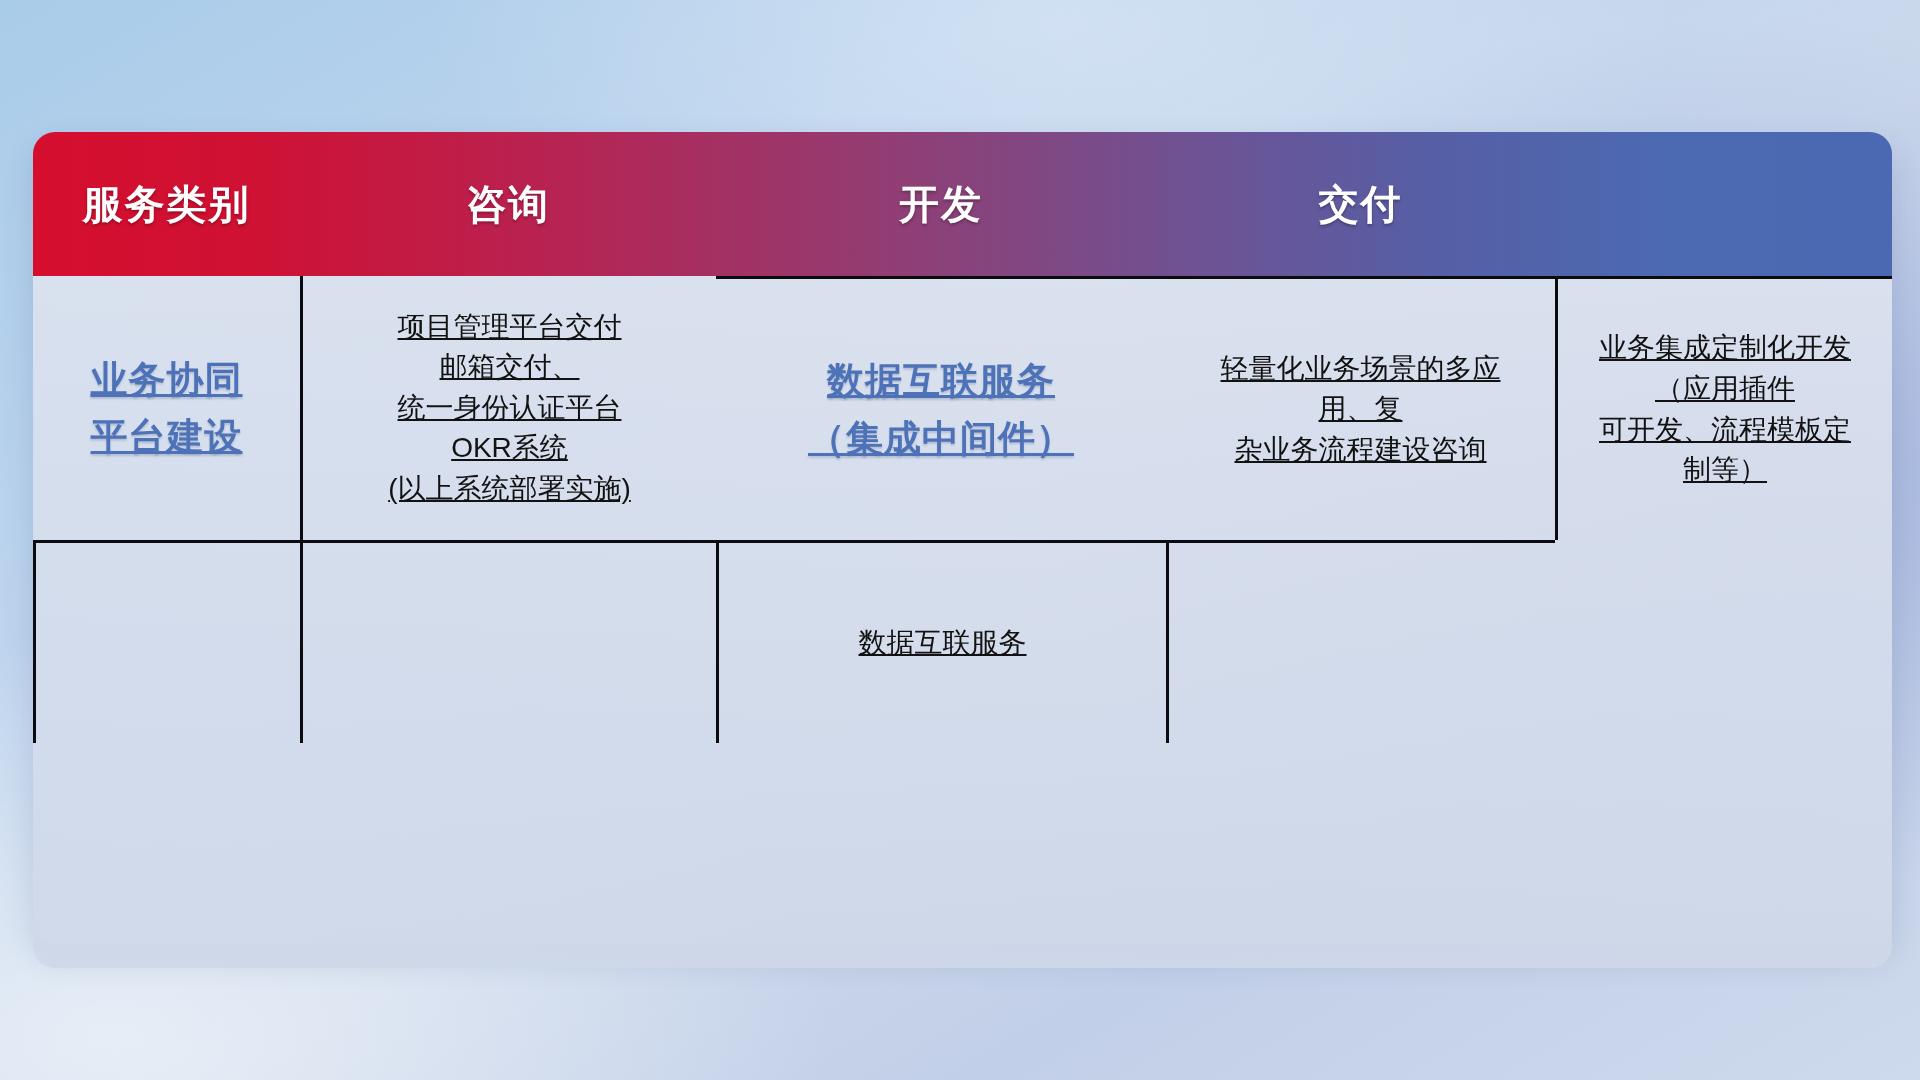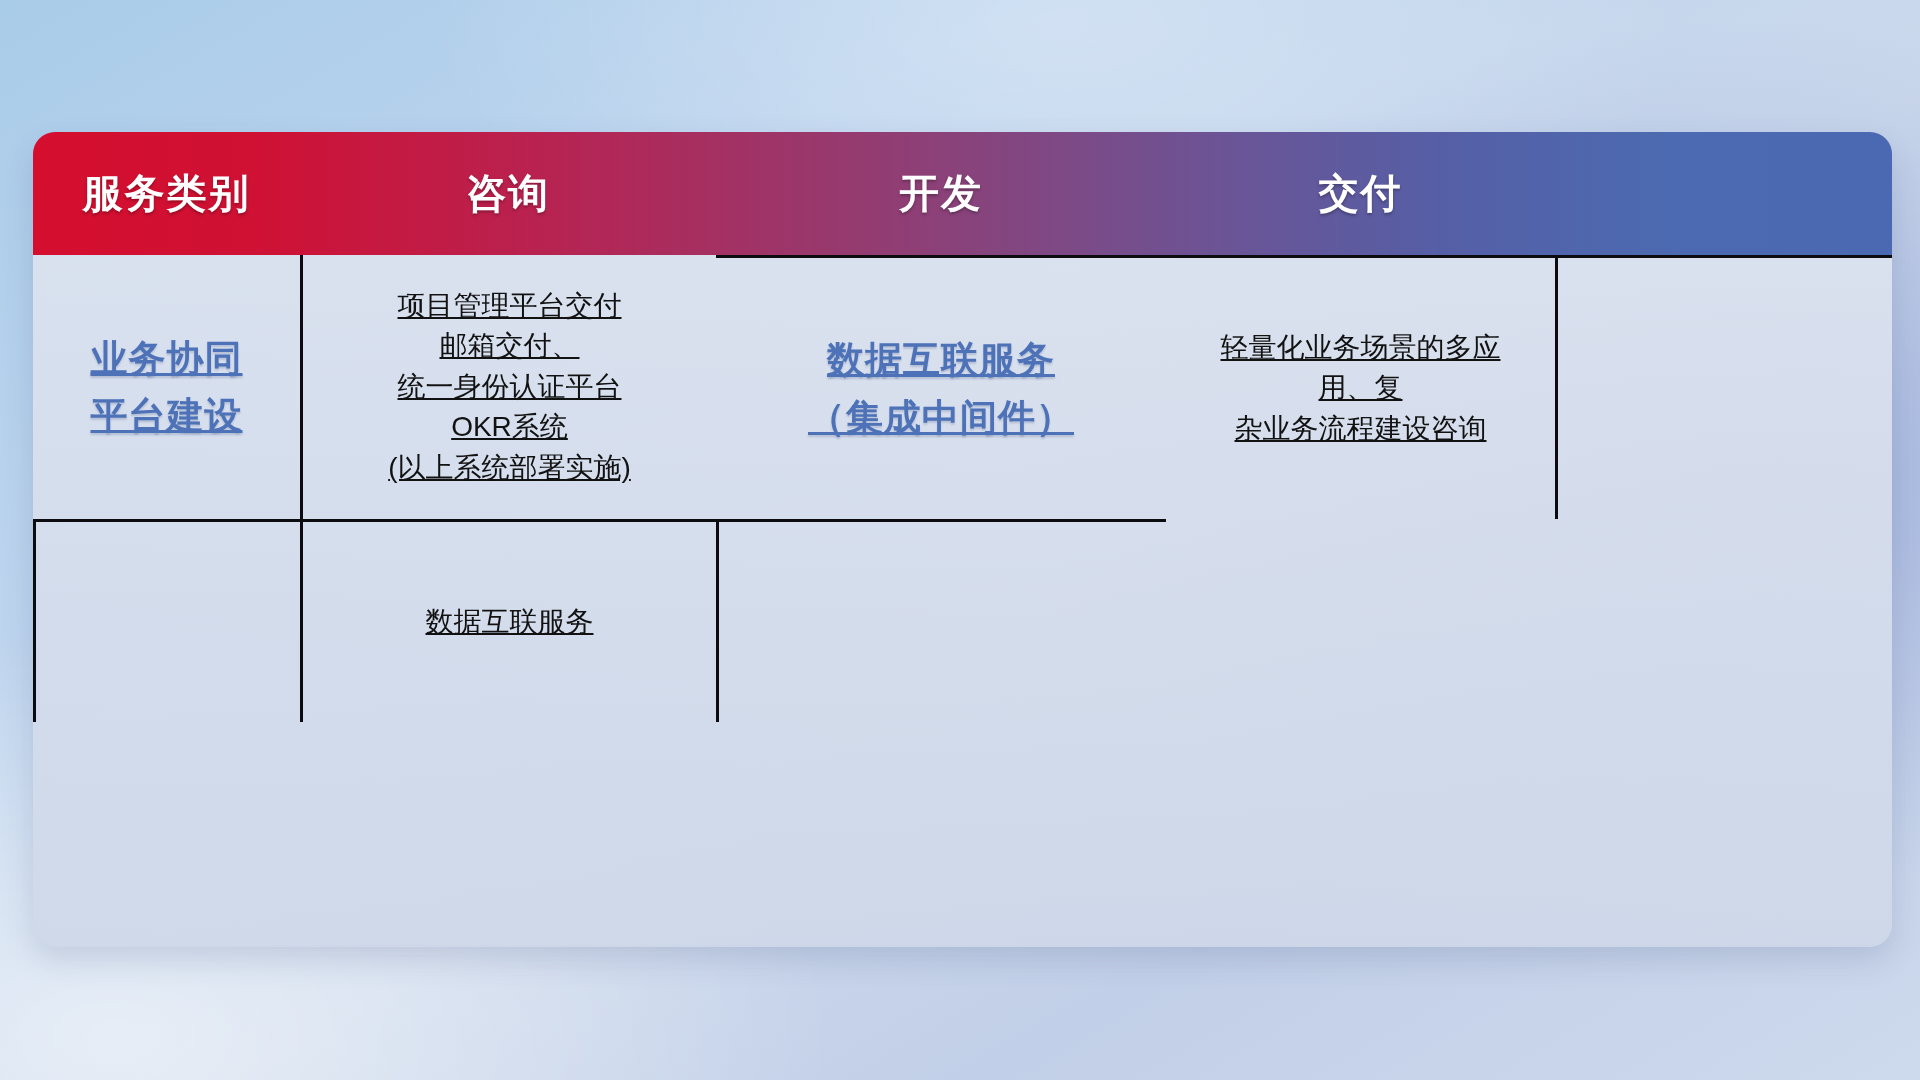--- a/index.html
+++ b/index.html
@@ -25,21 +25,21 @@
     top: 132px;
     width: 1859px;
     height: 813px;
     box-shadow: 0 14px 30px rgba(60, 80, 130, 0.18);
     border-radius: 24px;
   }
 
   .thead {
     display: grid;
     grid-template-columns: 267px 416px 450px 389px 337px;
-    height: 123px;
+    height: 144px;
     border-radius: 22px 22px 0 0;
     background: linear-gradient(90deg,
       #d50e2e 0%, #cf1134 12%, #b92250 27%,
       #8d4077 48%, #6b5496 64%, #555fa6 76%,
       #4c6ab1 88%, #4a69b2 100%);
   }
   .hcell {
     display: flex;
     align-items: center;
     justify-content: center;
@@ -101,20 +101,22 @@
     <div class="cell bl">项目管理平台交付
 邮箱交付、
 统一身份认证平台
 OKR系统
 (以上系统部署实施)</div>
 
     <div class="cell cat bt">数据互联服务
 （集成中间件）</div>
     <div class="cell bt">轻量化业务场景的多应用、复
 杂业务流程建设咨询</div>
+    <div class="cell bl bt">业务集成定制化开发（应用插件
+可开发、流程模板定制等）</div>
     <div class="cell bl bt"></div>
     <div class="cell bl bt"></div>
 
     <div class="cell bl bt">数据互联服务</div>
     <div class="cell bl bt"></div>
   </div>
 
 </div>
 
 </body></html>

